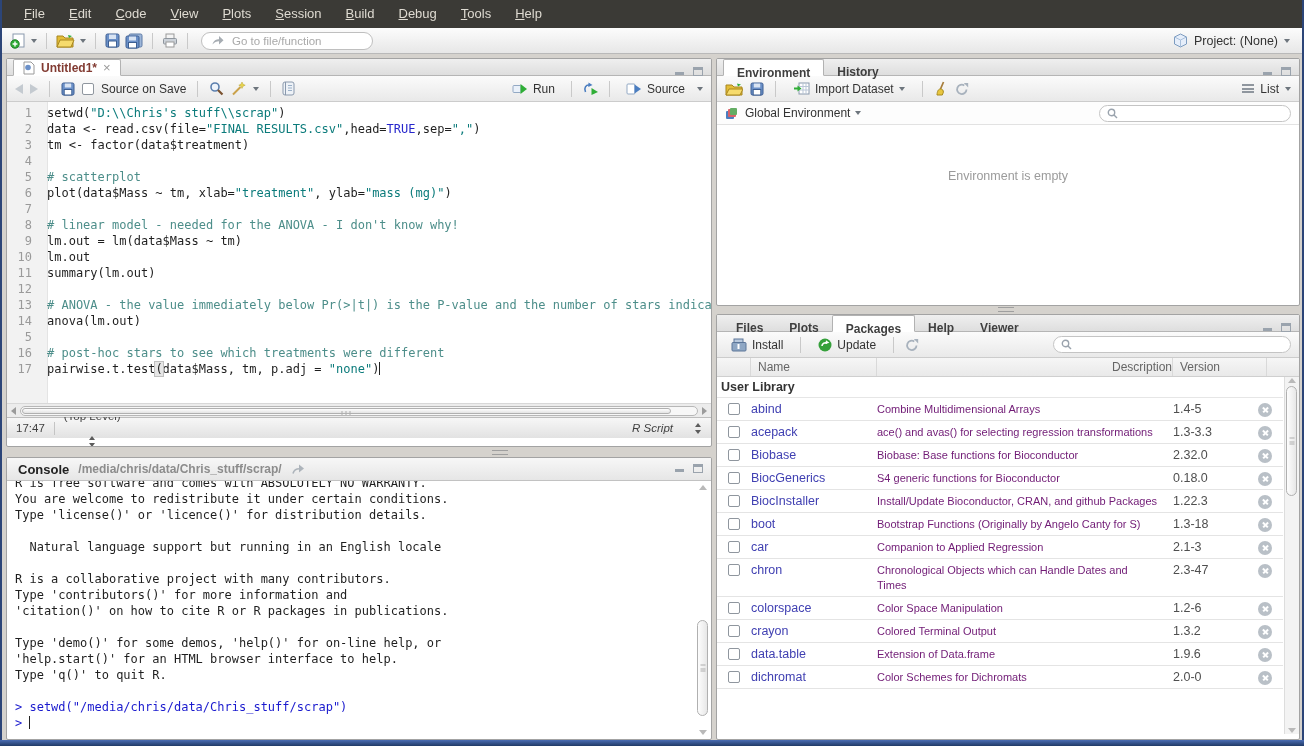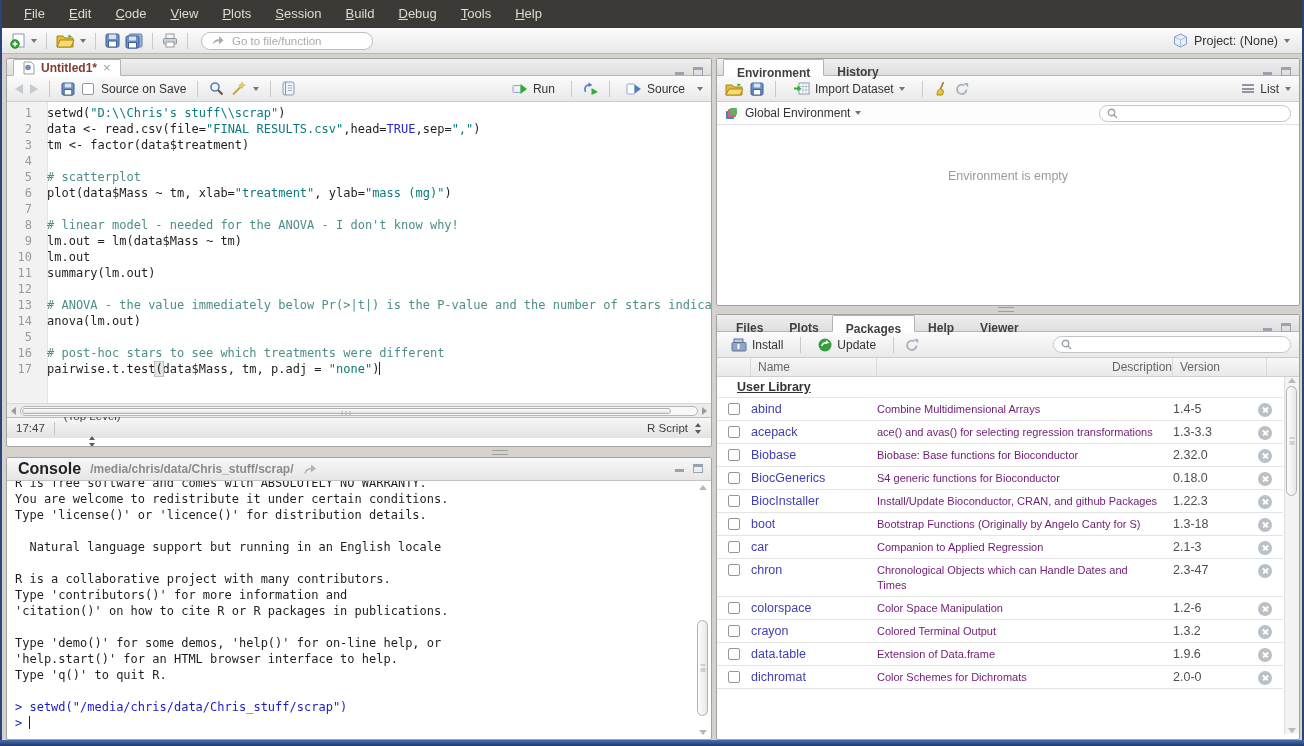--- a/index.html
+++ b/index.html
@@ -94,21 +94,21 @@
   .spin{display:inline-block;position:relative;width:7px;height:11px;}
   .spin::before,.spin::after{content:"";position:absolute;left:0;width:0;height:0;
      border-left:3.5px solid transparent;border-right:3.5px solid transparent;}
   .spin::before{top:0;border-bottom:4px solid #5c5c5c;}
   .spin::after{bottom:0;border-top:4px solid #5c5c5c;}
   .sb-sep{width:1px;height:13px;background:#c4c4c4;}
 
   
   .cons-header{height:23px;background:linear-gradient(#f7f7f7,#e6e6e6);border-bottom:1px solid #c2c2c2;
                display:flex;align-items:center;gap:9px;padding:0 11px;position:relative;}
-  .cons-title{font-size:16px;font-weight:bold;color:#222;}
+  .cons-title{font-size:13px;font-weight:bold;color:#222;}
   .cons-path{font-size:12px;font-weight:bold;color:#8c8c8c;}
   .cons-header .win-btns{top:6px;}
   .cons-body{position:relative;height:258px;overflow:hidden;padding-left:8px;font:12px/16px "DejaVu Sans Mono",monospace;}
   .cons-inner{margin-top:-6px;}
   .cons-line{white-space:pre;height:16px;color:#1f1f1f;}
   .cons-line.in{color:var(--console-input,#1a1ace);}
   .vscroll{position:absolute;right:2px;top:3px;bottom:3px;width:13px;}
   .vs-up,.vs-down{position:absolute;left:3px;width:0;height:0;border-left:4px solid transparent;border-right:4px solid transparent;}
   .vs-up{top:1px;border-bottom:5px solid #b9b9b9;}
   .vs-down{bottom:1px;border-top:5px solid #b9b9b9;}
@@ -131,22 +131,22 @@
              border-bottom:2px solid #8f969e;position:relative;}
   .list-icon::after{content:"";position:absolute;left:0;right:0;top:1.5px;height:2px;background:#8f969e;}
 
   
   .pkg-colheader{height:19px;background:linear-gradient(#f6f6f6,#e9e9e9);border-bottom:1px solid #cfcfcf;
                  display:flex;align-items:center;font-size:12px;color:#666;}
   .ch{height:100%;line-height:18px;border-right:1px solid #d9d9d9;padding-left:7px;}
   .ch-cb{width:34px;}.ch-name{width:126px;}.ch-desc{width:296px;text-align:right;}.ch-ver{width:94px;}.ch-rest{flex:1;border-right:none;}
   .pkg-list{position:relative;height:357px;overflow:hidden;padding-right:16px;}
   .pkg-scrollcol{position:absolute;right:0;top:0;bottom:0;width:15px;background:#f3f3f3;border-left:1px solid #dddddd;}
-  .pkg-group{height:21px;line-height:21px;font-weight:bold;color:#333;padding-left:20px;font-size:12.5px;
-             border-bottom:1px solid #e6e6e6;text-decoration:underline;}
+  .pkg-group{height:21px;line-height:21px;font-weight:bold;color:#333;padding-left:4px;font-size:12.5px;
+             border-bottom:1px solid #e6e6e6;}
   .pkg-row{display:flex;align-items:flex-start;border-bottom:1px solid #e4e4e4;padding:4px 0 3px;min-height:23px;}
   .c-cb{width:34px;display:flex;justify-content:center;padding-top:1px;flex:none;}
   .c-name{width:126px;font-size:12.5px;color:var(--link-blue,#4040b2);flex:none;line-height:15px;}
   .c-desc{width:296px;font-size:11px;color:#701a75;line-height:15px;padding-right:14px;flex:none;}
   .c-ver{width:74px;font-size:12.5px;color:#4f4f4f;flex:none;line-height:15px;}
   .c-x{width:36px;display:flex;justify-content:center;flex:none;padding-top:1px;}
   .xbtn{width:14px;height:14px;border-radius:50%;background:#b9c0c7;position:relative;display:inline-block;}
   .xbtn::before,.xbtn::after{content:"";position:absolute;left:3.5px;top:6.3px;width:7px;height:1.6px;background:#fff;}
   .xbtn::before{transform:rotate(45deg);}
   .xbtn::after{transform:rotate(-45deg);}
@@ -399,21 +399,21 @@
       </div>
       <span class="hs-arrow hs-right"></span>
     </div>
     <div class="statusbar">
       <span>17:47</span>
       <span class="sb-sep"></span>
       <span style="display:flex;align-items:center;gap:14px;flex-direction:column;">
         <span>(Top Level)</span>
         <span class="spin"></span>
       </span>
-      <span style="margin-left:auto;display:flex;align-items:center;gap:7px;">
+      <span style="margin-left:auto;display:flex;align-items:center;gap:22px;font-style:italic;">
         <span>R Script</span>
         <span class="spin"></span>
       </span>
     </div>
   </div>
 
   <span class="grip grip-left"></span>
 
   <div class="pane console-pane">
     <div class="cons-header">

